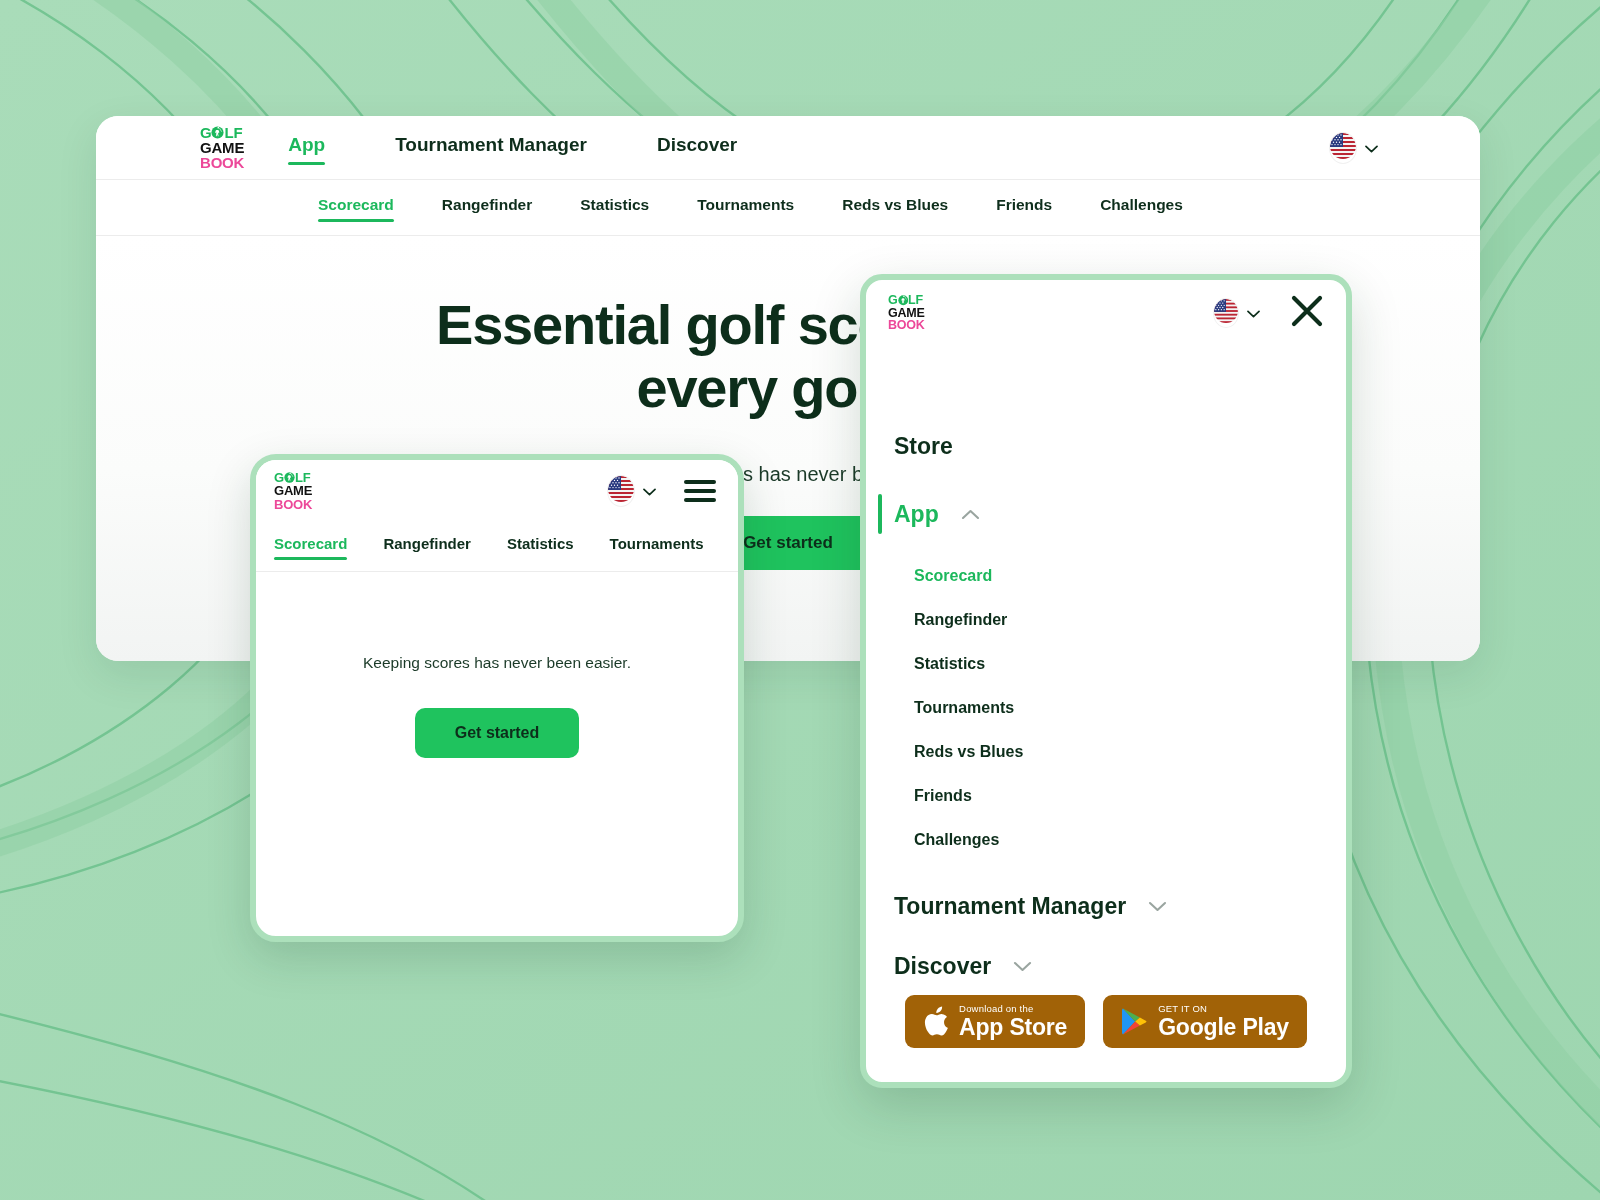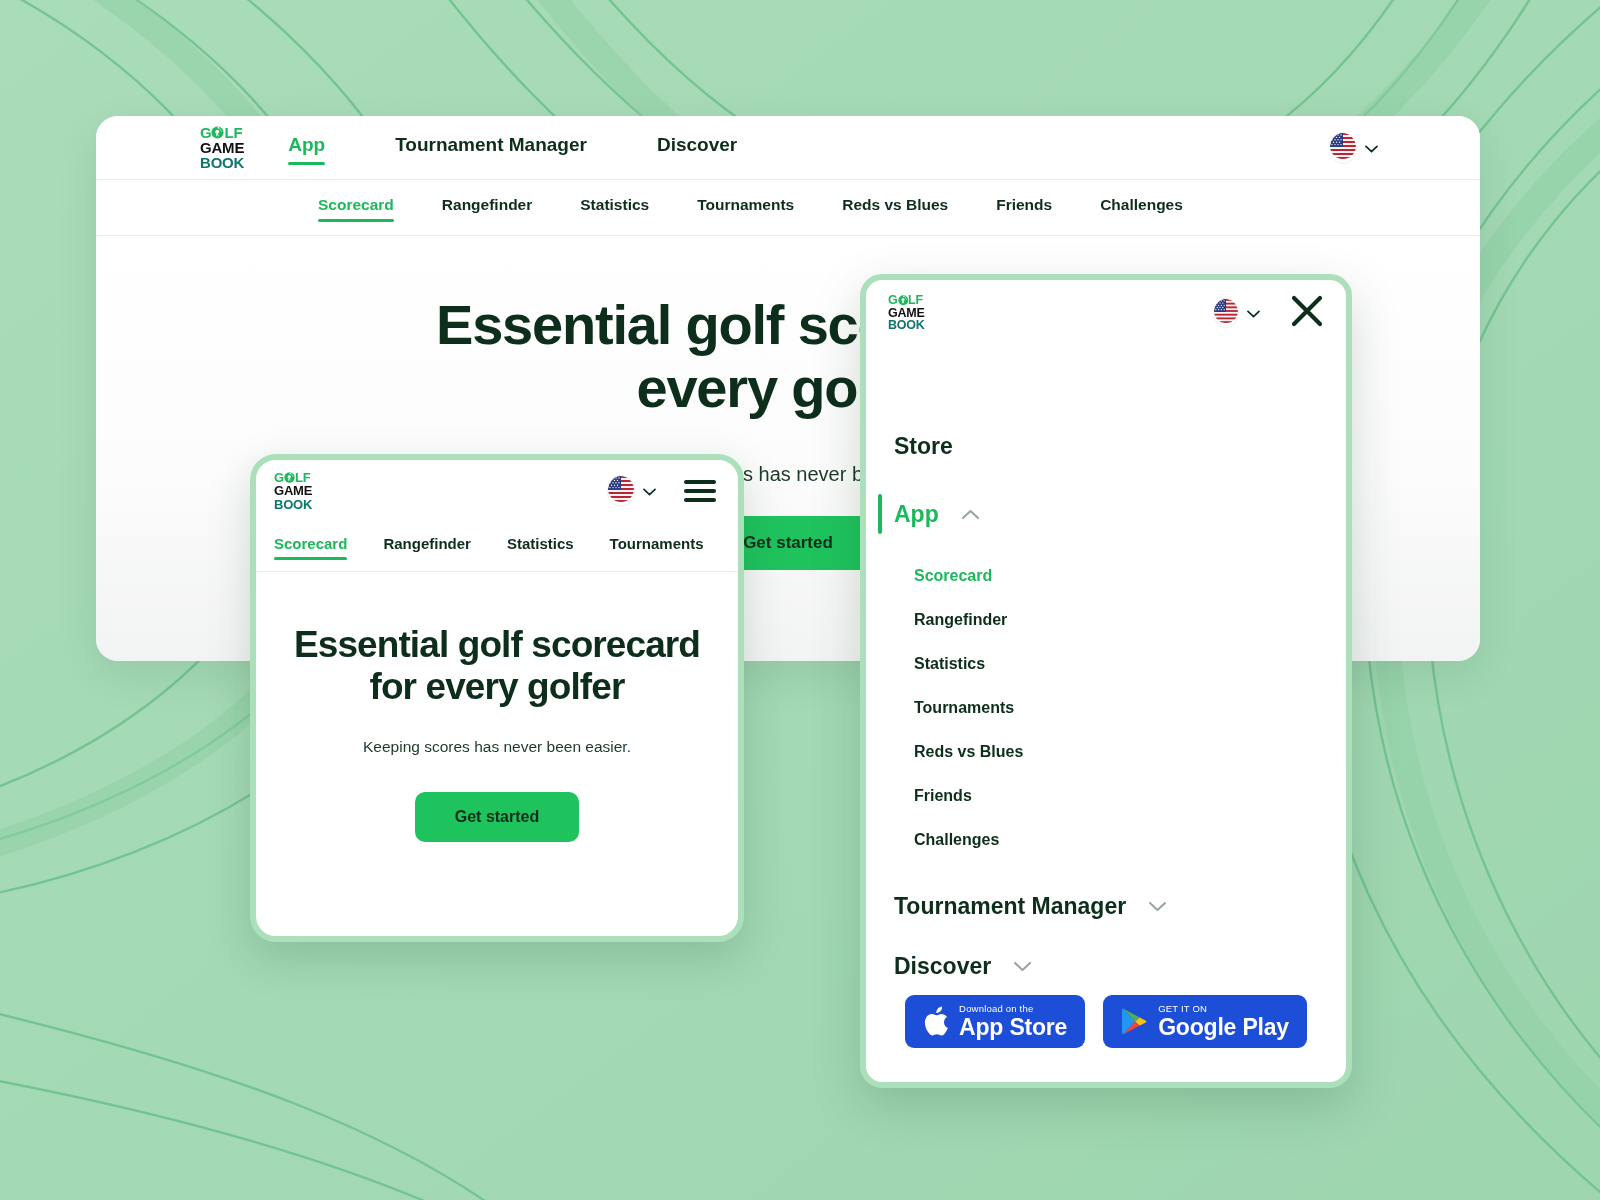--- a/index.html
+++ b/index.html
@@ -43,21 +43,21 @@
   }
   .logo {
     font-family: "Liberation Sans", sans-serif;
     font-weight: 700;
     line-height: 1.02;
     letter-spacing: -0.2px;
     user-select: none;
   }
   .logo .l1 { color:#1cb85c; display:flex; align-items:center; }
   .logo .l2 { color:#111111; }
-  .logo .l3 { color:#0f766e; }
+  .logo .l3 { color:#ec4899; }
   .golfer-o {
     display:inline-block; position:relative;
     vertical-align:-0.06em;
   }
   .golfer-o svg { display:block; }
 
   #desktop-logo { font-size: 15px; }
   #desktop-logo .golfer-o svg { width: 13px; height: 13px; }
 
   .top-nav { display:flex; align-items:center; gap:70px; margin-left:44px; }
@@ -211,21 +211,21 @@
   .sub-link.active { color:#1cb85c; }
 
   #menu-gap1 { height: 16px; }
   #menu-gap2 { height: 12px; }
 
   #store-badges {
     display:flex; gap:18px; justify-content:center;
     padding: 0 0 34px 0; flex:none;
   }
   .store-badge {
-    background:#1d4ed8; border-radius:9px;
+    background:#a16207; border-radius:9px;
     display:flex; align-items:center; gap:10px;
     padding: 9px 18px; cursor:pointer; color:#fff;
     min-width: 155px;
   }
   .store-badge .bt { display:flex; flex-direction:column; line-height:1.05; }
   .store-badge .bt .small { font-size: 9.5px; letter-spacing:0.2px; }
   .store-badge .bt .big { font-size: 23px; font-weight:600; letter-spacing:-0.2px; margin-top:1px;}
   .badge-icon { display:flex; align-items:center; }
 </style>
 </head>
@@ -443,22 +443,20 @@
 
   <div id="mobile-subnav">
     <div class="msub active">Scorecard</div>
     <div class="msub">Rangefinder</div>
     <div class="msub">Statistics</div>
     <div class="msub">Tournaments</div>
 
   </div>
 
   <div id="mobile-hero">
-    <h1 id="mobile-title">Essential golf scorecard
-for every golfer</h1>
     <p id="mobile-sub">Keeping scores has never been easier.</p>
     <div id="mobile-btn-wrap">
       <button class="btn-get" id="mobile-btn">Get started</button>
     </div>
   </div>
 </div>
 
 <div class="card" id="menu-panel">
 
   <div id="menu-top">

